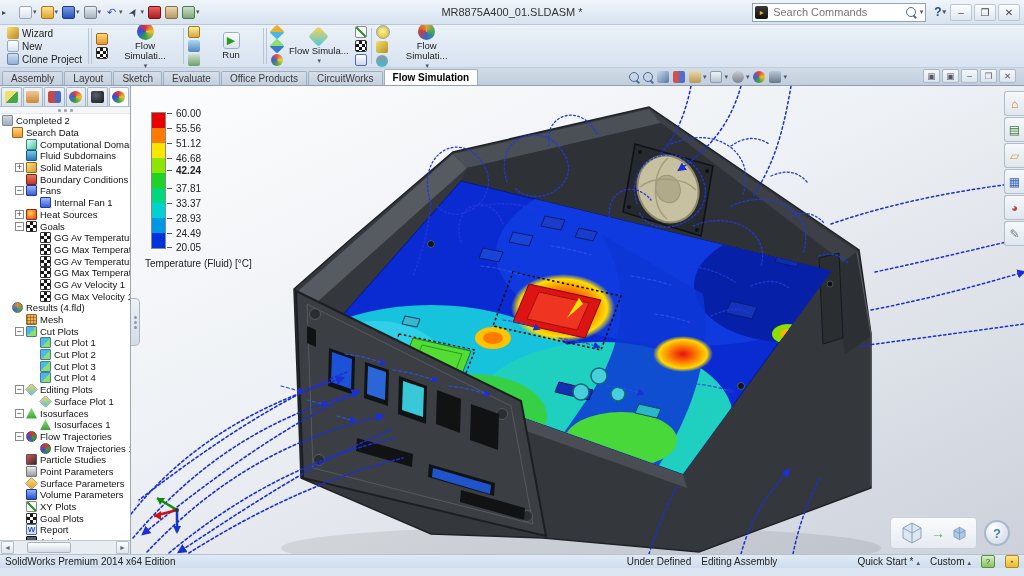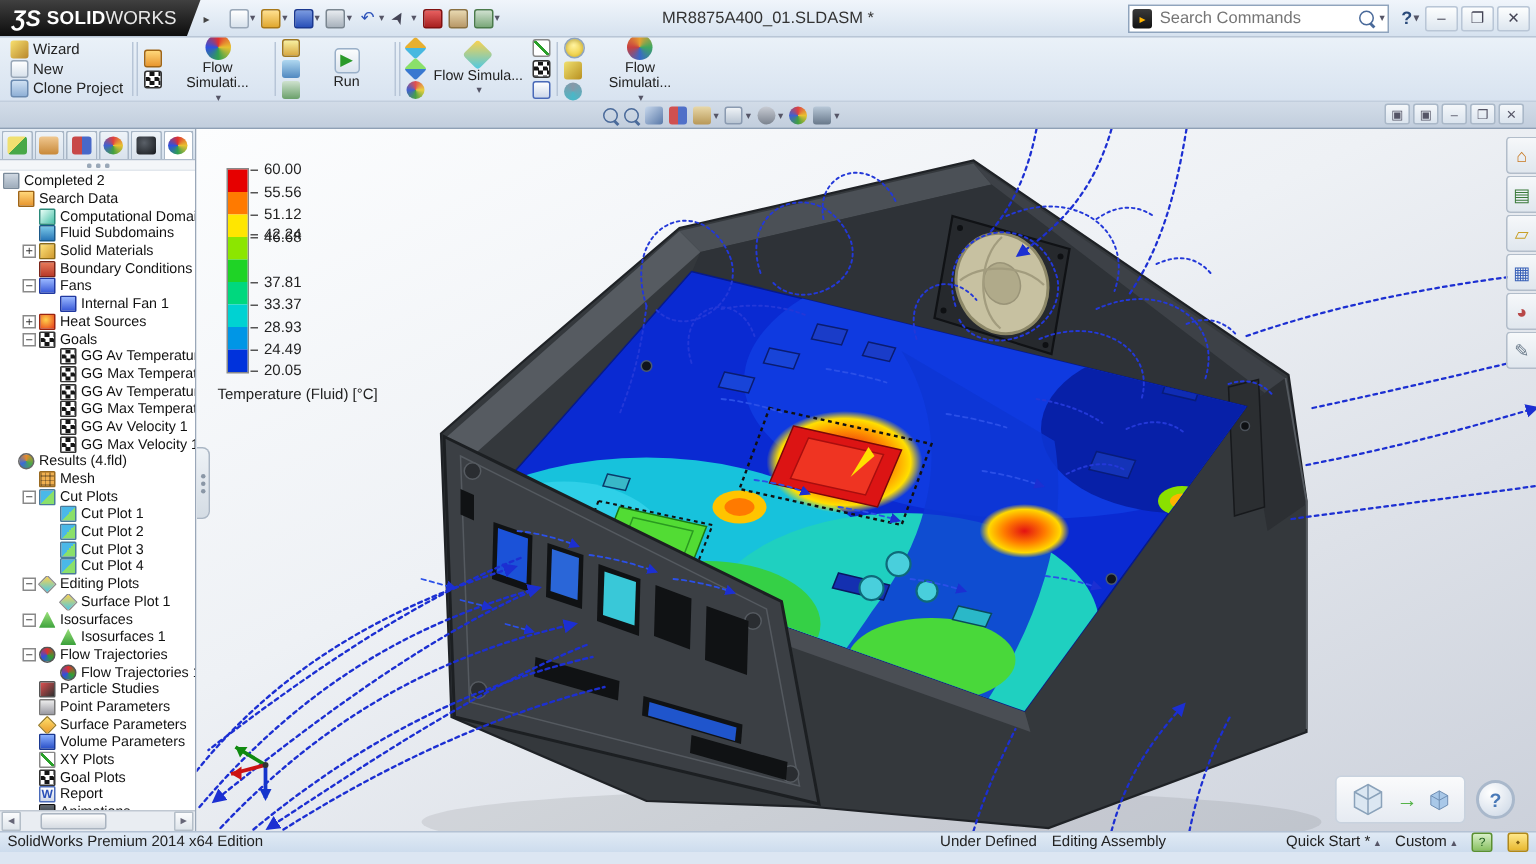--- a/index.html
+++ b/index.html
@@ -138,25 +138,20 @@
   .sbit{white-space:nowrap}
   .sbcar{font-size:7px;color:#556;margin-left:3px}
   .sbico{width:12px;height:11px;border-radius:2px;display:inline-flex;align-items:center;justify-content:center;font-size:8px}
 </style>
 </head>
 <body>
 
 <div class="app">
 
   <div class="titlebar">
-    <div class="logo">
-      <span class="zs">ƷS</span>
-      <span class="solid">SOLID</span>
-        <span class="works">WORKS</span>
-    </div>
     <span class="logoarr">▸</span>
     <div class="qat" id="qat">
         <span class="qbtn">
           <span class="g" style="background:linear-gradient(#ffffff,#d8e2ec);border:1px solid #9aa8b8;box-sizing:border-box;color:#2a50b8"></span>
           <span class="car">▾</span>
         </span>
         <span class="qbtn">
           <span class="g" style="background:linear-gradient(#ffe090,#e0a830);border:1px solid #a87818;box-sizing:border-box;color:#2a50b8"></span>
           <span class="car">▾</span>
         </span>
@@ -275,20 +270,29 @@
       </div>
       <div class="bigbtn">
         <span class="bicon" style="background:conic-gradient(#e8a030,#40a860,#3868c8,#c84040,#e8a030);border-radius:50%"></span>
         <span>Flow Simulati...</span>
         <span class="car">▾</span>
       </div>
     </div>
   </div>
 
   <div class="tabsrow">
+    <div id="ctabs" style="display:flex;align-items:flex-end">
+        <div class="ctab">Assembly</div>
+        <div class="ctab">Layout</div>
+        <div class="ctab">Sketch</div>
+        <div class="ctab">Evaluate</div>
+        <div class="ctab">Office Products</div>
+        <div class="ctab">CircuitWorks</div>
+        <div class="ctab active">Flow Simulation</div>
+      </div>
     <div style="flex:1.1"></div>
     <div class="headsup">
       <span class="hu">
           <span class="mag"></span>
         </span>
       <span class="hu">
           <span class="mag"></span>
         </span>
       <span class="hu">
           <span class="g" style="background:linear-gradient(135deg,#c8d8ec,#5878a8)"></span>
@@ -801,21 +805,21 @@
               </div>
               <div class="lt" style="top: 10.6px;">
                 <span>55.56</span>
               </div>
               <div class="lt" style="top: 25.7px;">
                 <span>51.12</span>
               </div>
               <div class="lt" style="top: 40.8px;">
                 <span>46.68</span>
               </div>
-              <div class="lt" style="top: 39px;">
+              <div class="lt" style="top: 53px; font-weight: bold;">
                 <span>42.24</span>
               </div>
               <div class="lt" style="top: 71px;">
                 <span>37.81</span>
               </div>
               <div class="lt" style="top: 86.1px;">
                 <span>33.37</span>
               </div>
               <div class="lt" style="top: 101.2px;">
                 <span>28.93</span>

